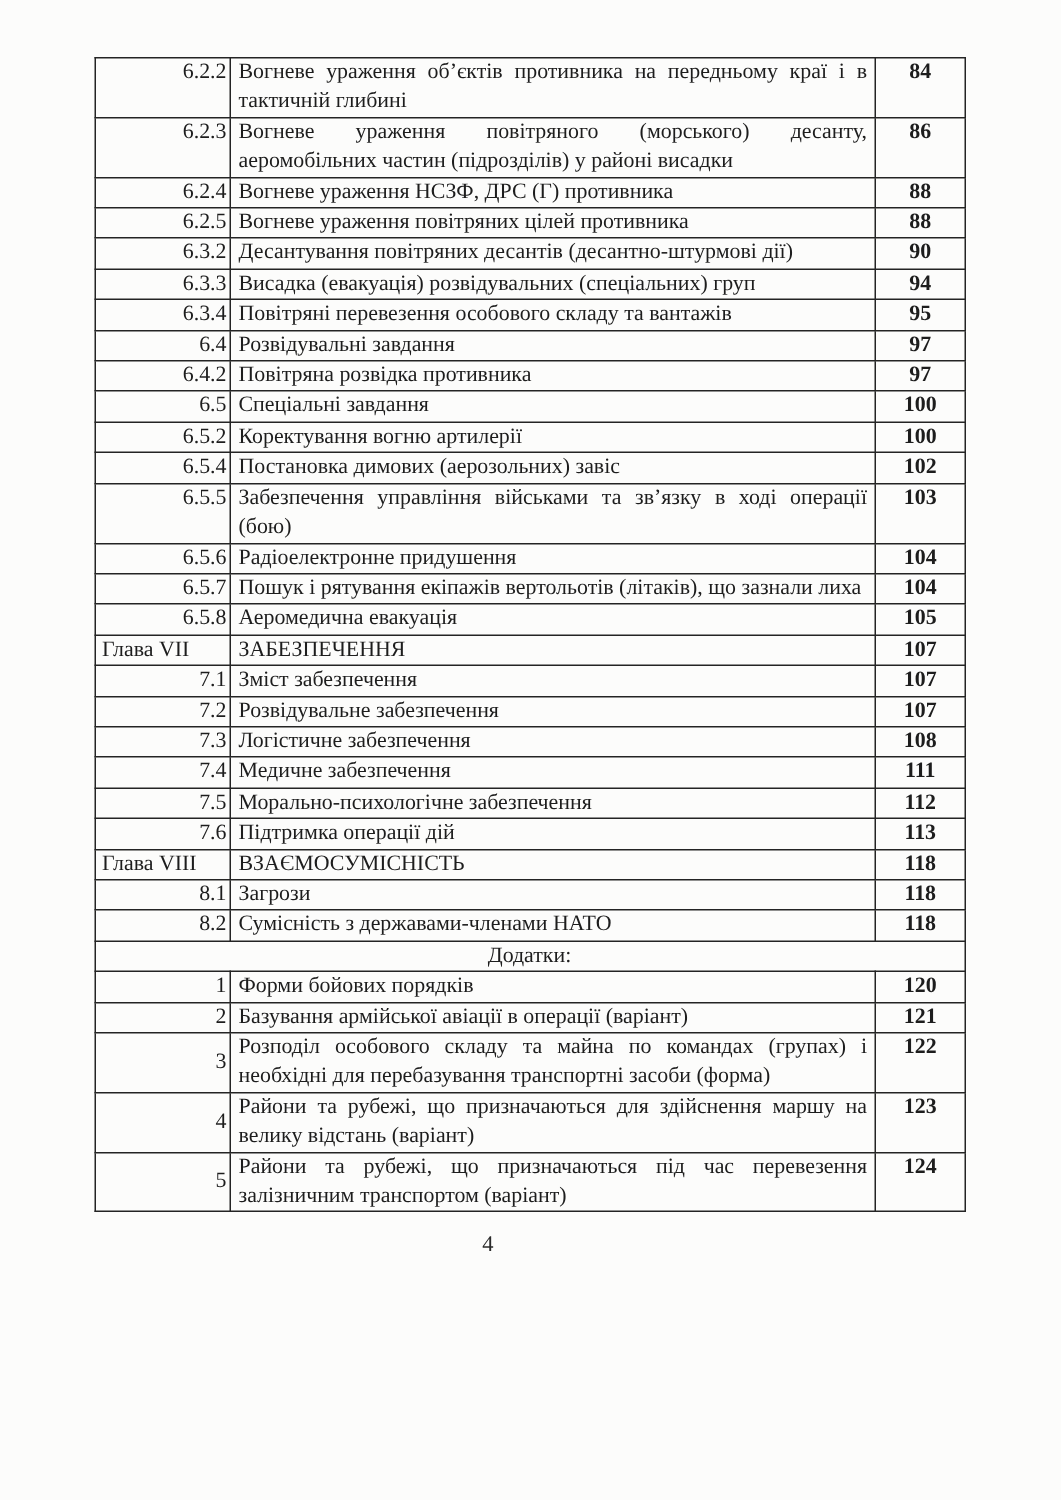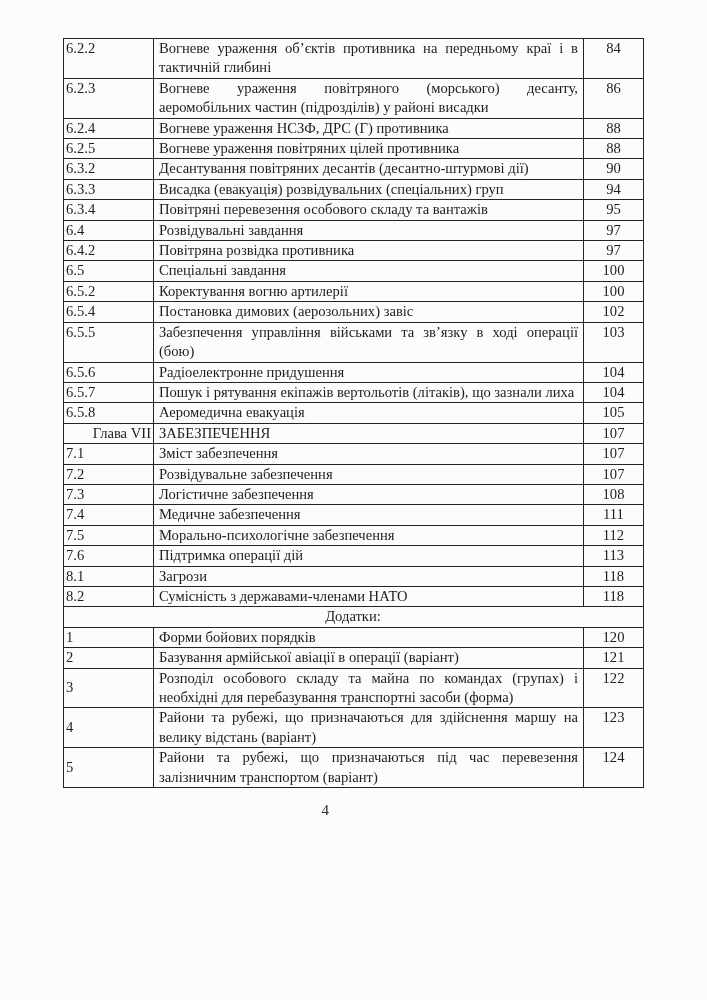--- a/index.html
+++ b/index.html
@@ -26,38 +26,39 @@
   }
   td {
     border: 1px solid #242424;
     vertical-align: top;
     font-size: 14.6px;
     line-height: 19.4px;
     padding: 0 5px;
     overflow: hidden;
   }
   td.cell-num {
+    text-align: right;
+    padding: 0 2px;
+  }
+  td.cell-num.num-left {
     text-align: left;
-    padding: 0 2px;
-  }
-  td.cell-num.num-left {
-    text-align: right;
     padding-left: 4px;
     font-family: Liberation Serif, serif;
   }
   td.cell-num.num-middle {
     vertical-align: middle;
   }
   td.cell-title {
     text-align: justify;
     margin-top: 24px;
   }
   td.cell-page {
     text-align: center;
     padding: 0 2px;
+    font-weight: bold;
   }
   td.cell-full {
     text-align: center;
     padding-left: 4px;
   }
   .page-footer {
     width: 580px;
     margin: 13px 0 0 63px;
     text-align: center;
   }
@@ -188,20 +189,25 @@
           <td class="cell-num">7.5</td>
           <td class="cell-title">Морально-психологічне забезпечення</td>
           <td class="cell-page">112</td>
         </tr>
         <tr>
           <td class="cell-num">7.6</td>
           <td class="cell-title">Підтримка операції дій</td>
           <td class="cell-page">113</td>
         </tr>
         <tr>
+          <td class="cell-num num-left">Глава VIII</td>
+          <td class="cell-title">ВЗАЄМОСУМІСНІСТЬ</td>
+          <td class="cell-page">118</td>
+        </tr>
+        <tr>
           <td class="cell-num">8.1</td>
           <td class="cell-title">Загрози</td>
           <td class="cell-page">118</td>
         </tr>
         <tr>
           <td class="cell-num">8.2</td>
           <td class="cell-title">Сумісність з державами-членами НАТО</td>
           <td class="cell-page">118</td>
         </tr>
         <tr>

